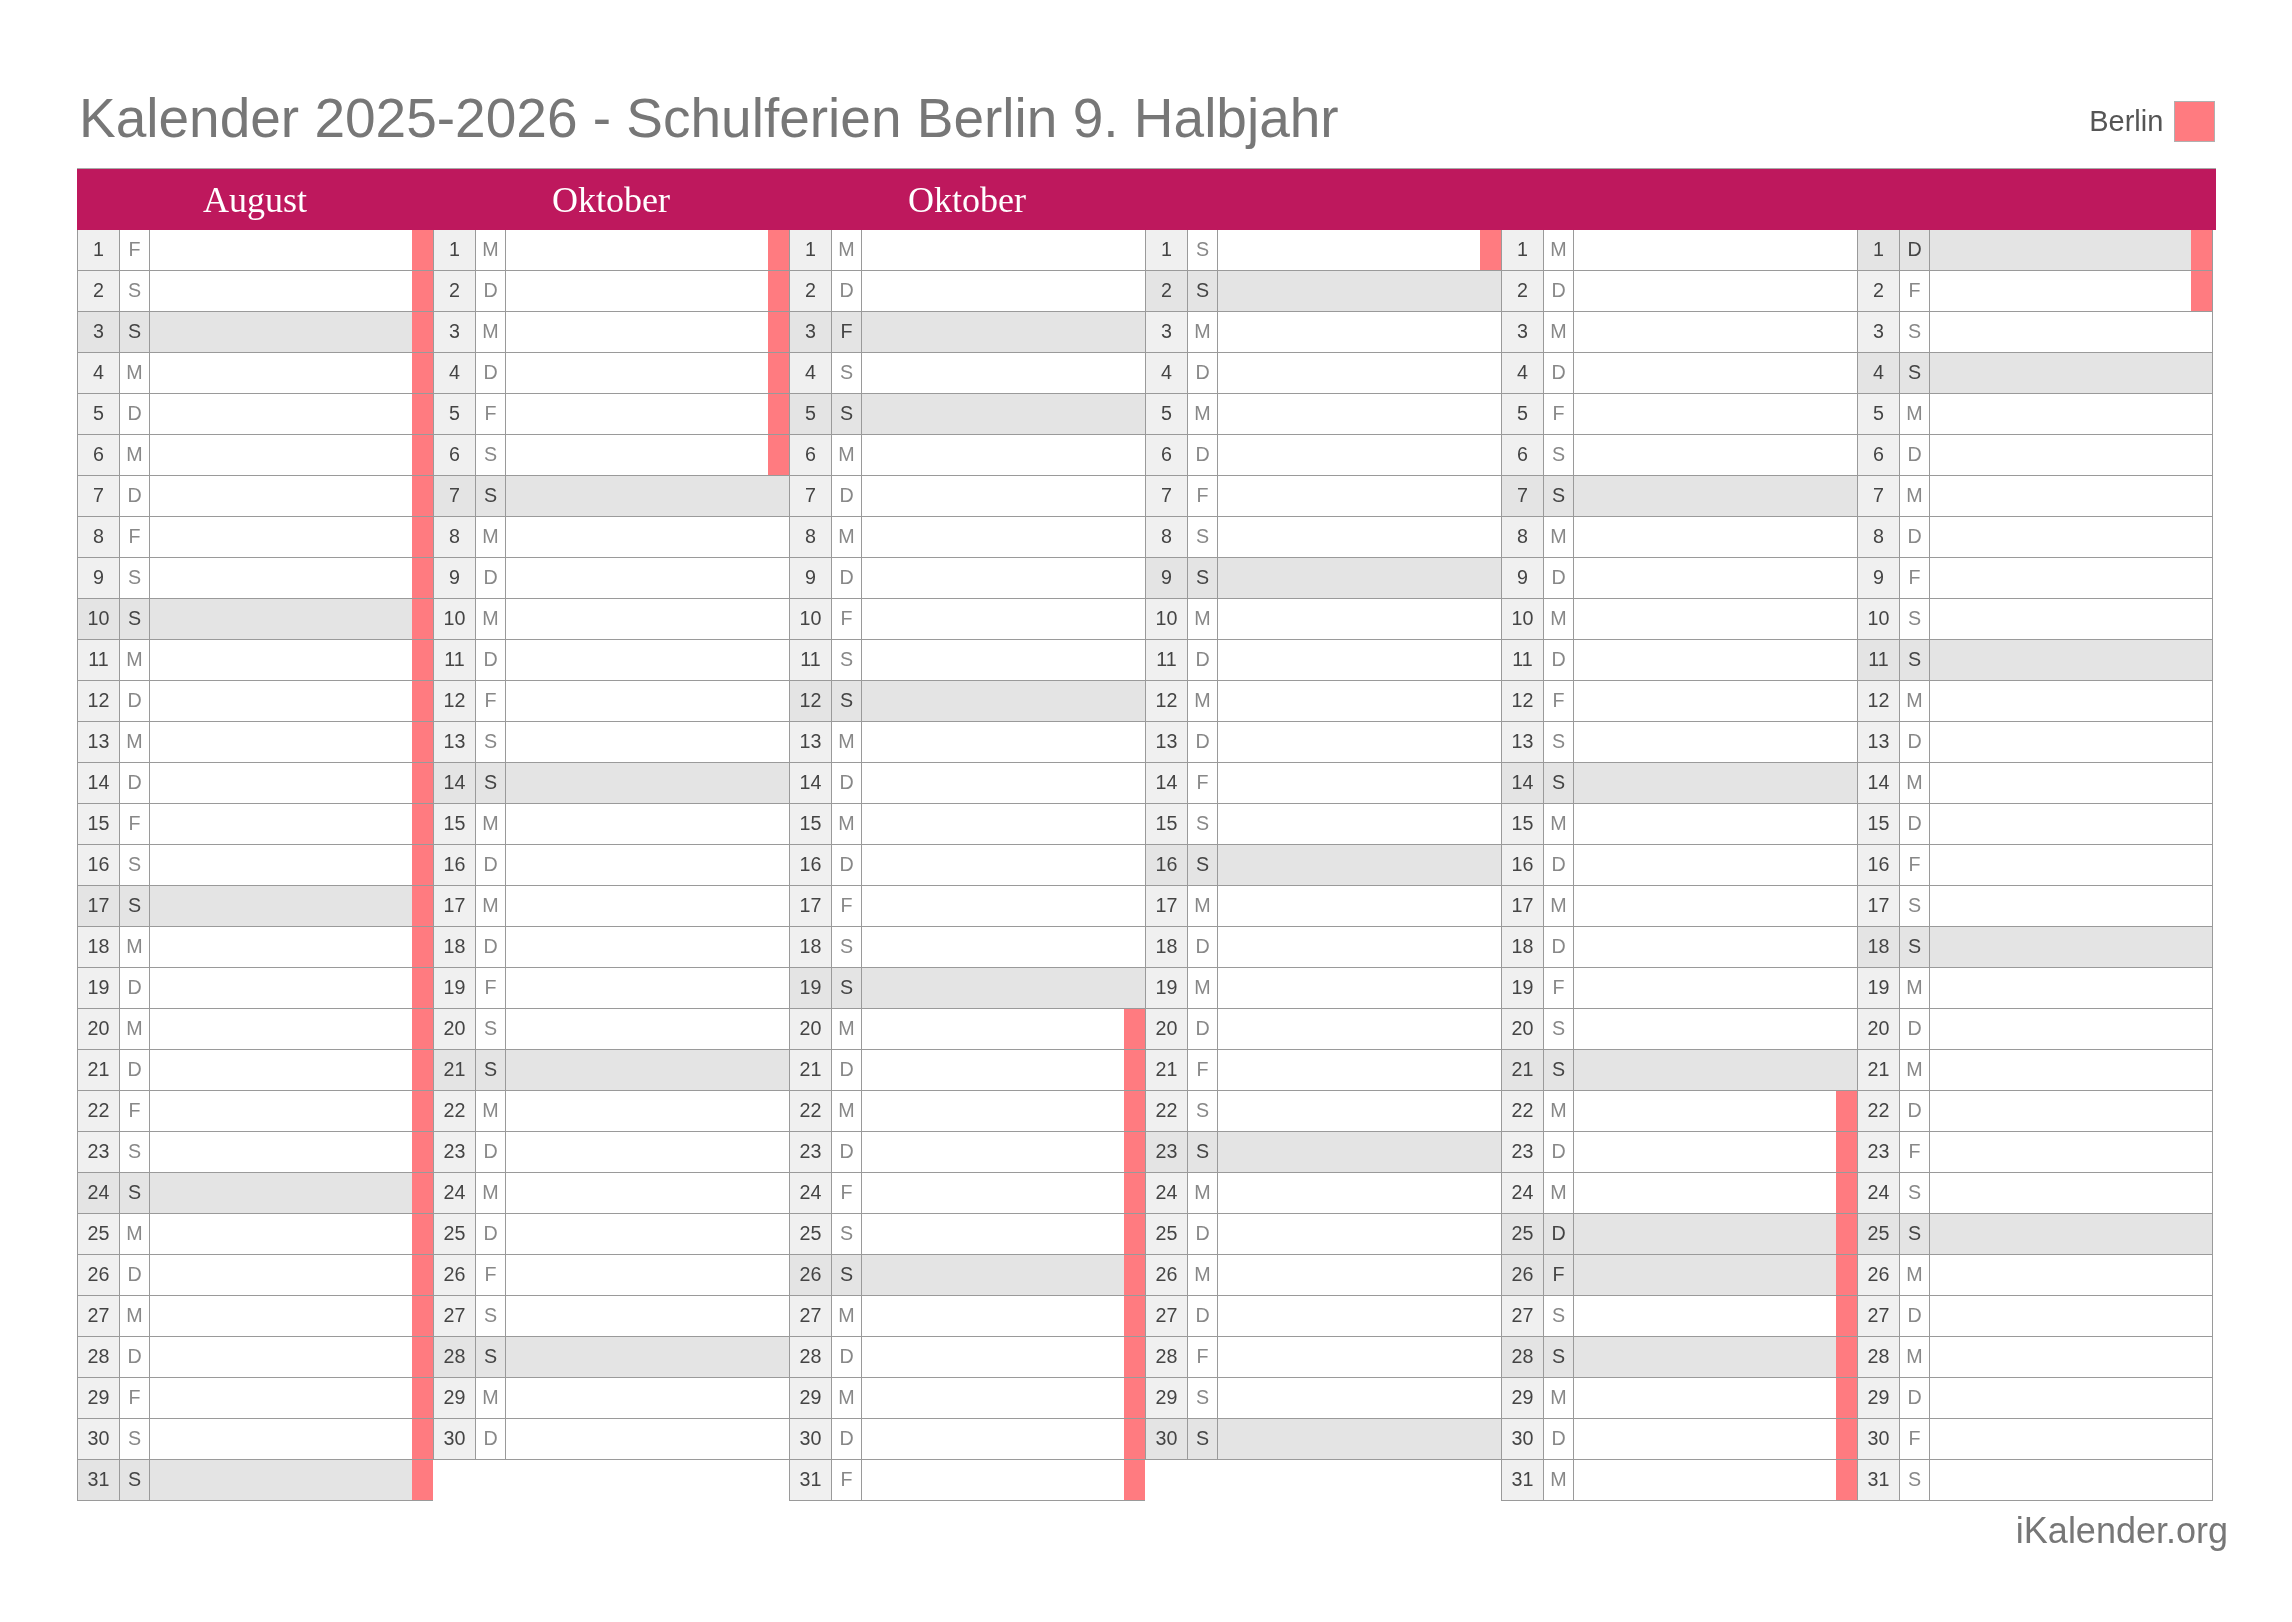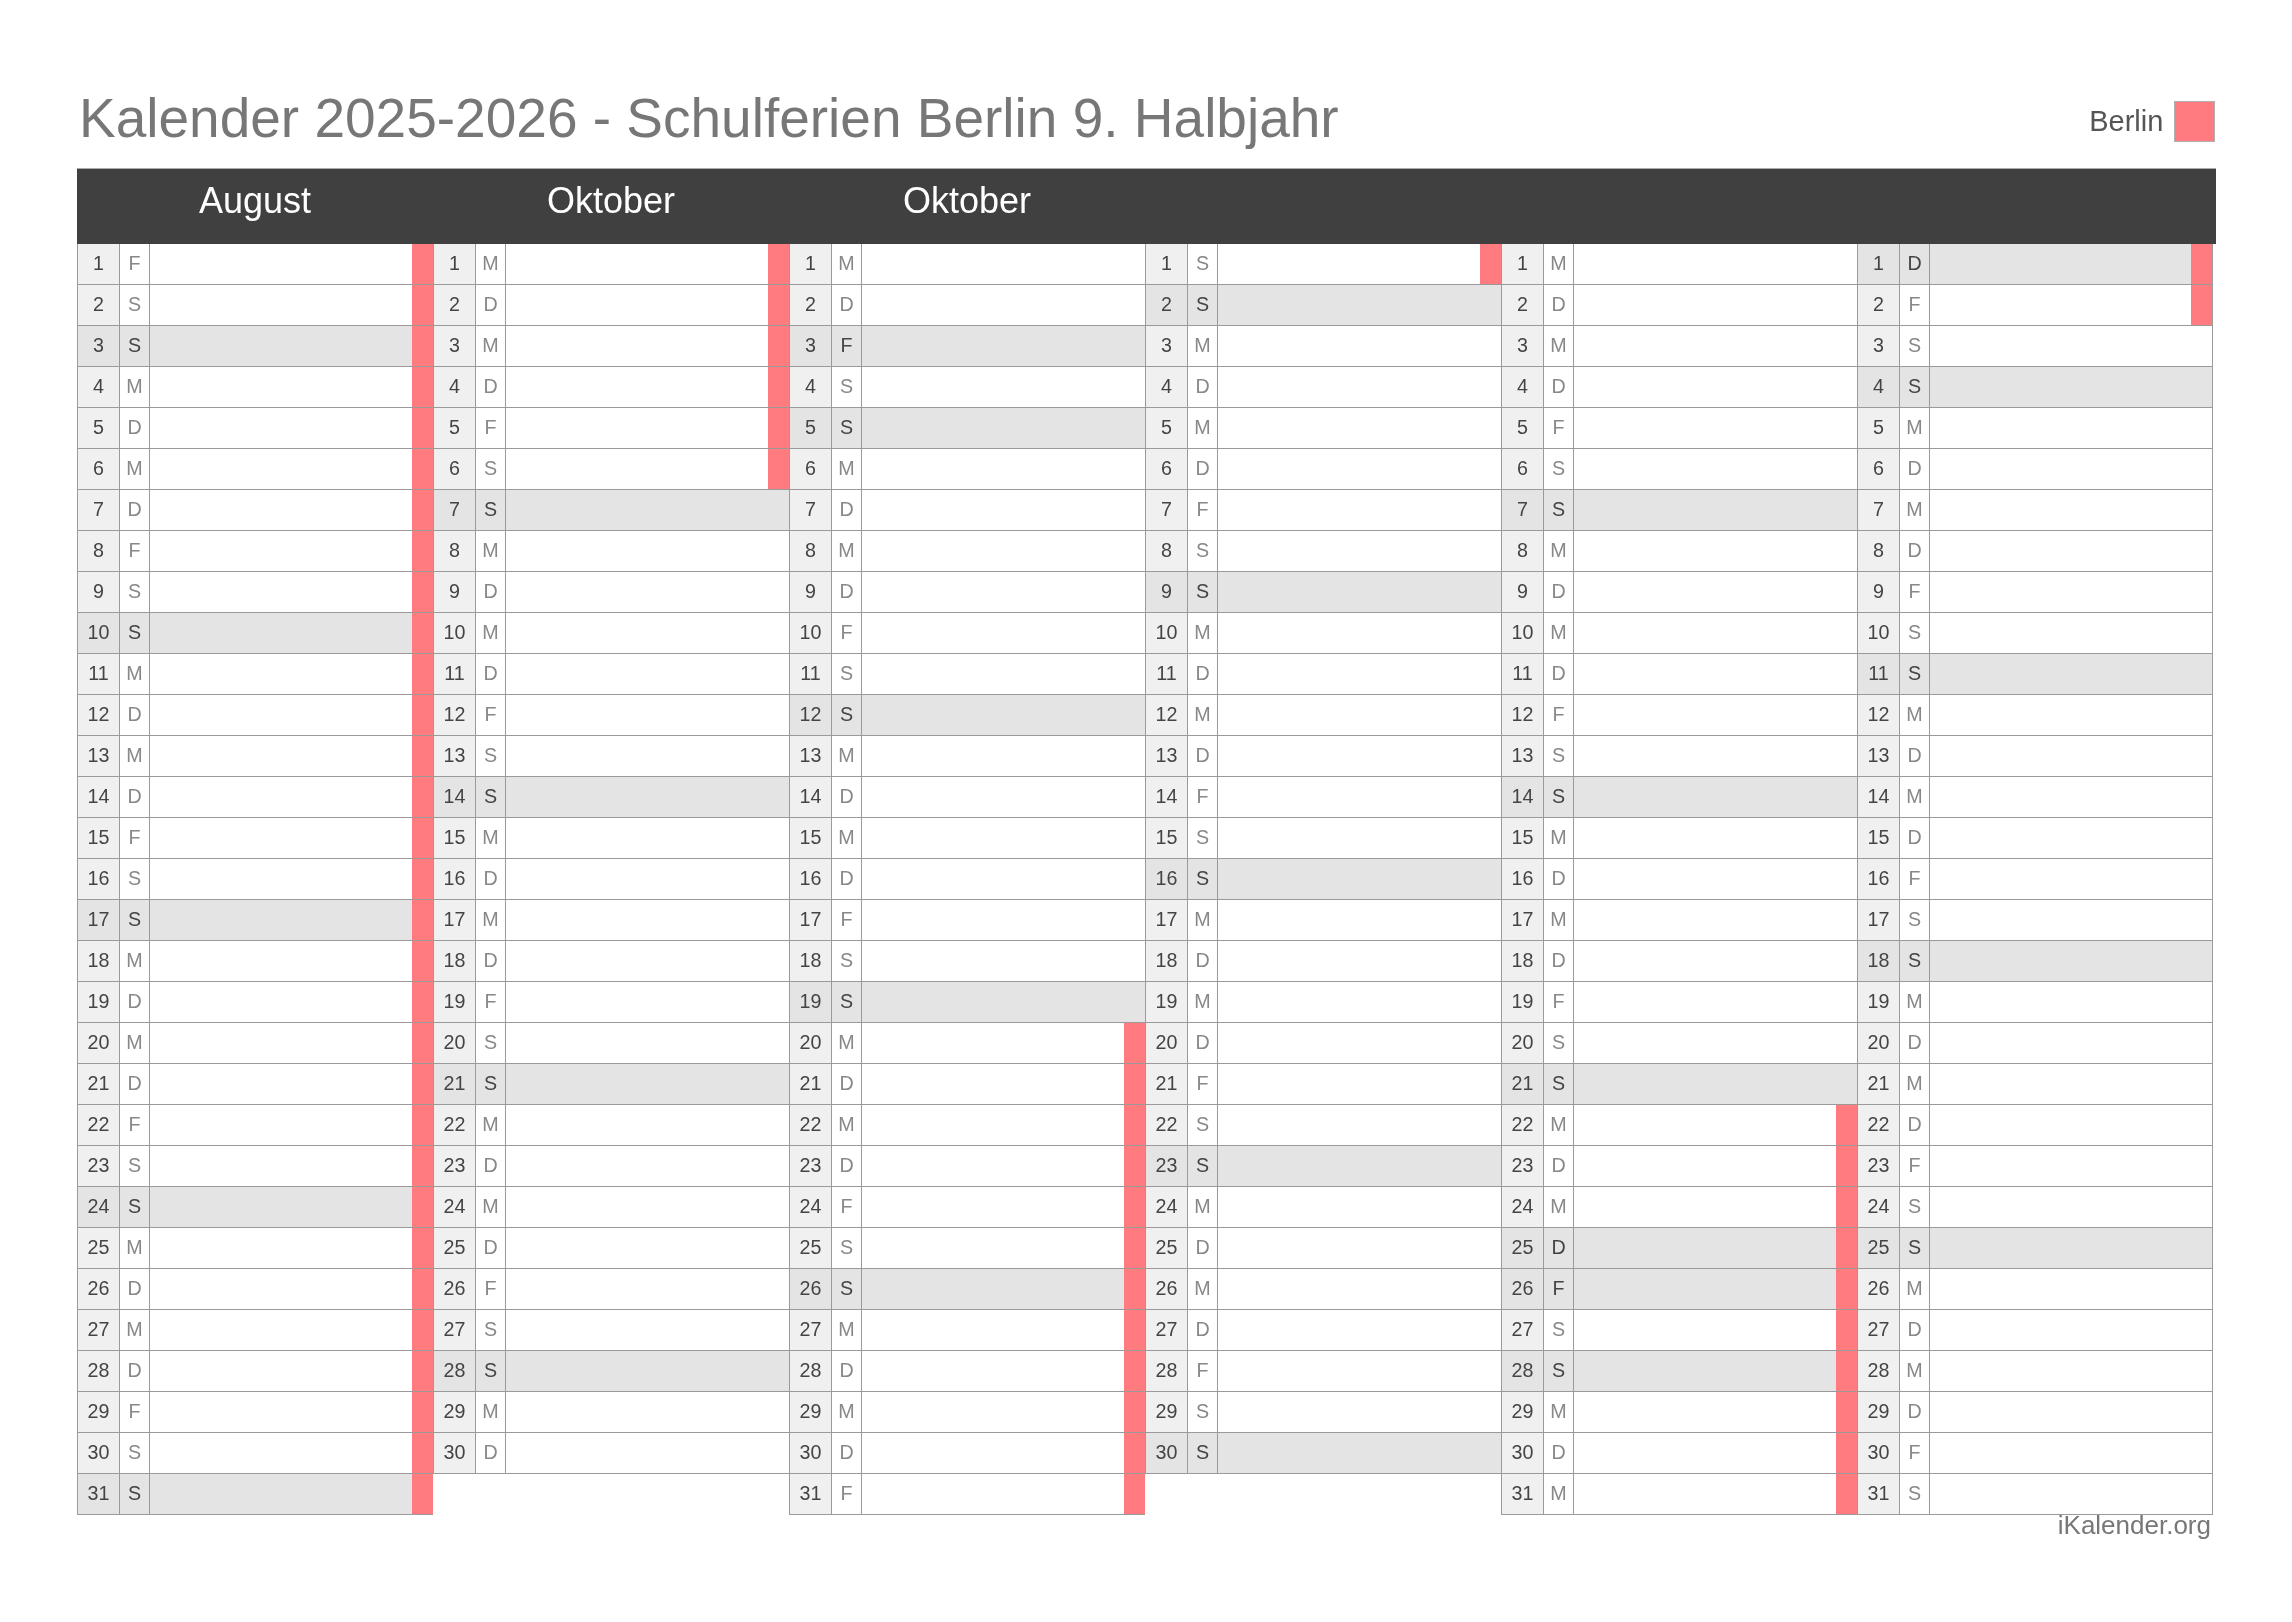--- a/index.html
+++ b/index.html
@@ -4,37 +4,37 @@
 <style>
   html, body { margin: 0; padding: 0; background: #ffffff; }
   body { width: 2293px; height: 1623px; position: relative; overflow: hidden;
          font-family: "Liberation Sans", sans-serif; }
   .title { position: absolute; left: 79px; top: 86px; font-size: 55px; color: #777777;
            line-height: 64px; white-space: nowrap; }
   .legend { position: absolute; right: 78px; top: 101px; display: flex; align-items: center; }
   .legend-label { font-size: 29px; color: #555555; margin-right: 10.7px; }
   .legend-swatch { width: 41px; height: 41px; background: #ff7b80; border: 0.9px solid #b0b0b0; box-sizing: border-box; }
   .calendar { position: absolute; left: 77px; top: 168px; width: 2139px; }
-  .month-header-row { height: 76px; background: #404040; display: flex; border-top: 1.8px solid #aaaaaa; box-sizing: border-box; }
+  .month-header-row { height: 62px; background: #be185d; display: flex; border-top: 1.8px solid #aaaaaa; box-sizing: border-box; font-family: Liberation Serif, serif; }
   .month-title { width: 356px; text-align: center; color: #ffffff; font-size: 36px; line-height: 63px; }
   .months { display: flex; }
   .month { width: 356px; position: relative; }
   .row { height: 41px; display: flex; box-sizing: border-box; border-bottom: 1.8px solid #9a9a9a; position: relative; background: #ffffff; }
   .row.gray { background: #e4e4e4; }
   .cell-num { width: 43px; box-sizing: border-box; border-left: 1.8px solid #9a9a9a; border-right: 1.8px solid #9a9a9a;
               background: #f0f0f0; color: #444444; font-size: 19.7px; text-align: center; line-height: 39px; }
   .row.gray .cell-num { background: #e4e4e4; }
   .cell-wd { width: 30px; box-sizing: border-box; border-right: 1.8px solid #9a9a9a; color: #888888;
              font-size: 19.7px; text-align: center; line-height: 39px; }
   .row.gray .cell-wd { color: #444444; }
   .cell-body { flex: 1; position: relative; }
   .holiday-bar { position: absolute; top: 0; right: 0; width: 20.6px; height: 100%; background: #ff7b80; }
   .month.last .row { border-right: 1.8px solid #9a9a9a; }
   .month:not(.last) .row { border-right: none; }
-  .footer { position: absolute; right: 82px; top: 1510px; font-size: 26px; color: #777777; }
+  .footer { position: absolute; right: 65px; top: 1510px; font-size: 36px; color: #777777; }
 </style>
 </head>
 <body>
 
 <div class="title">Kalender 2025-2026 - Schulferien Berlin 9. Halbjahr</div>
 
 <div class="legend">
   <span class="legend-label">Berlin</span>
   <span class="legend-swatch"></span>
 </div>

